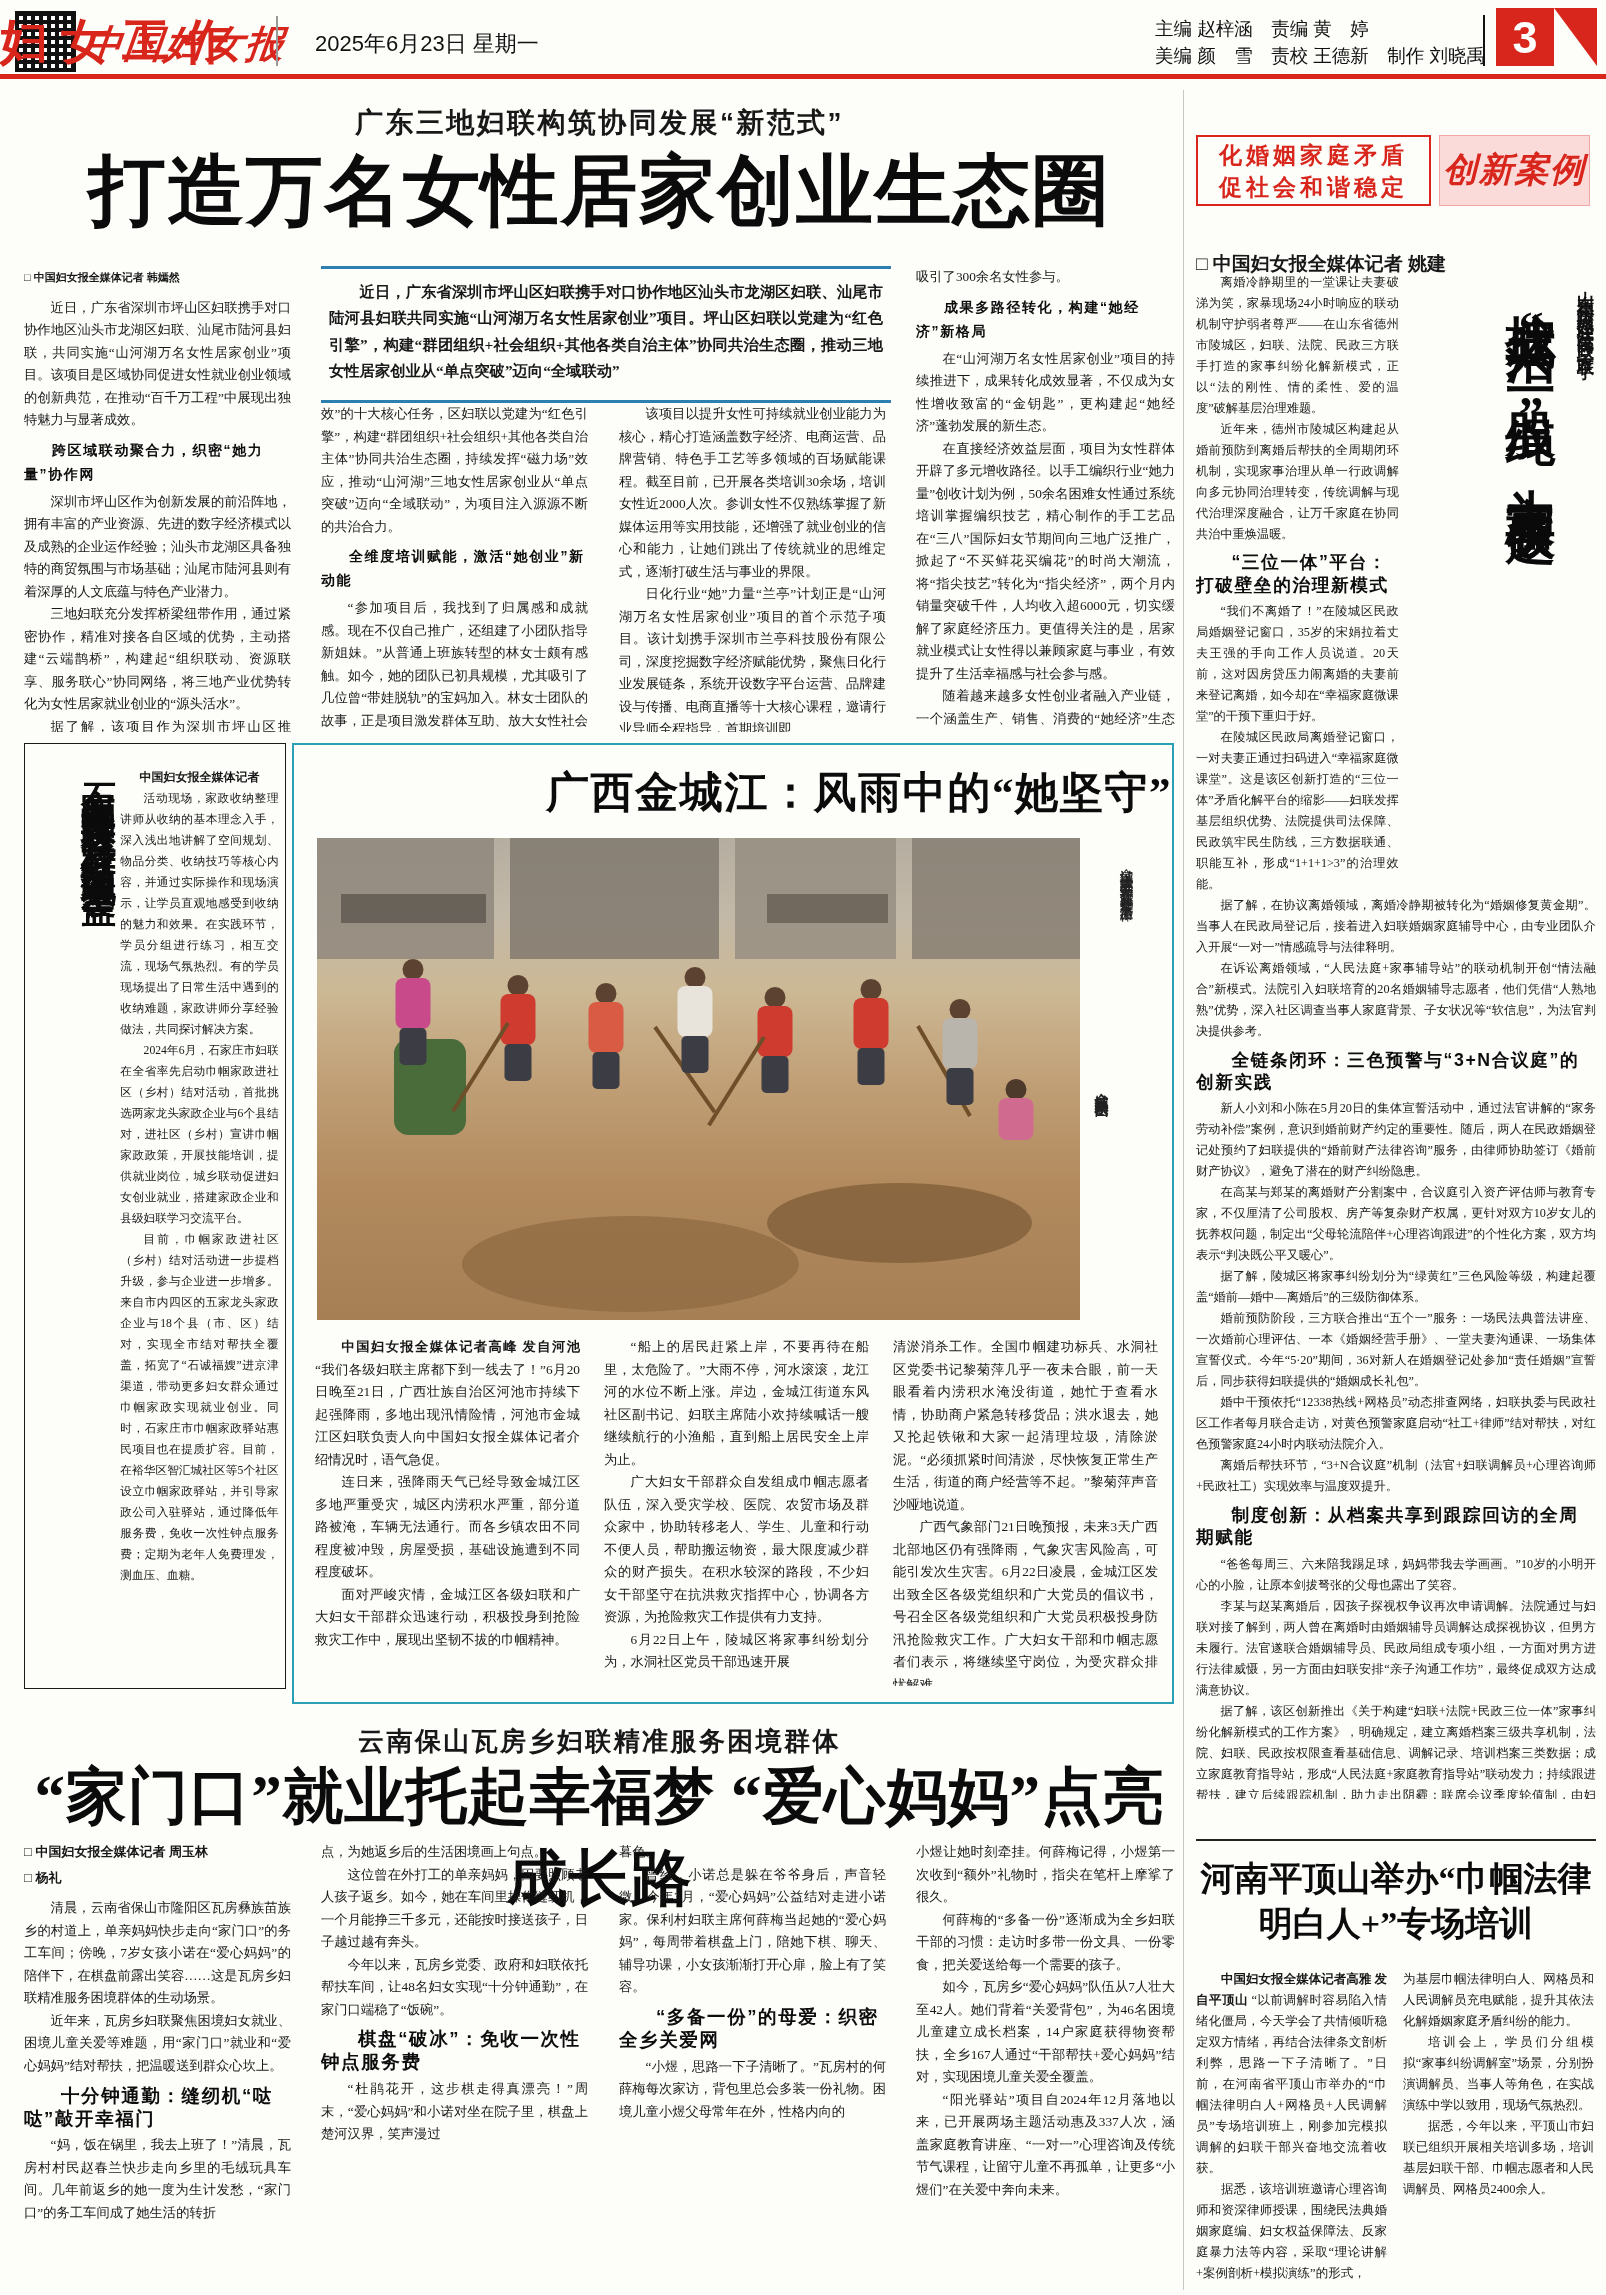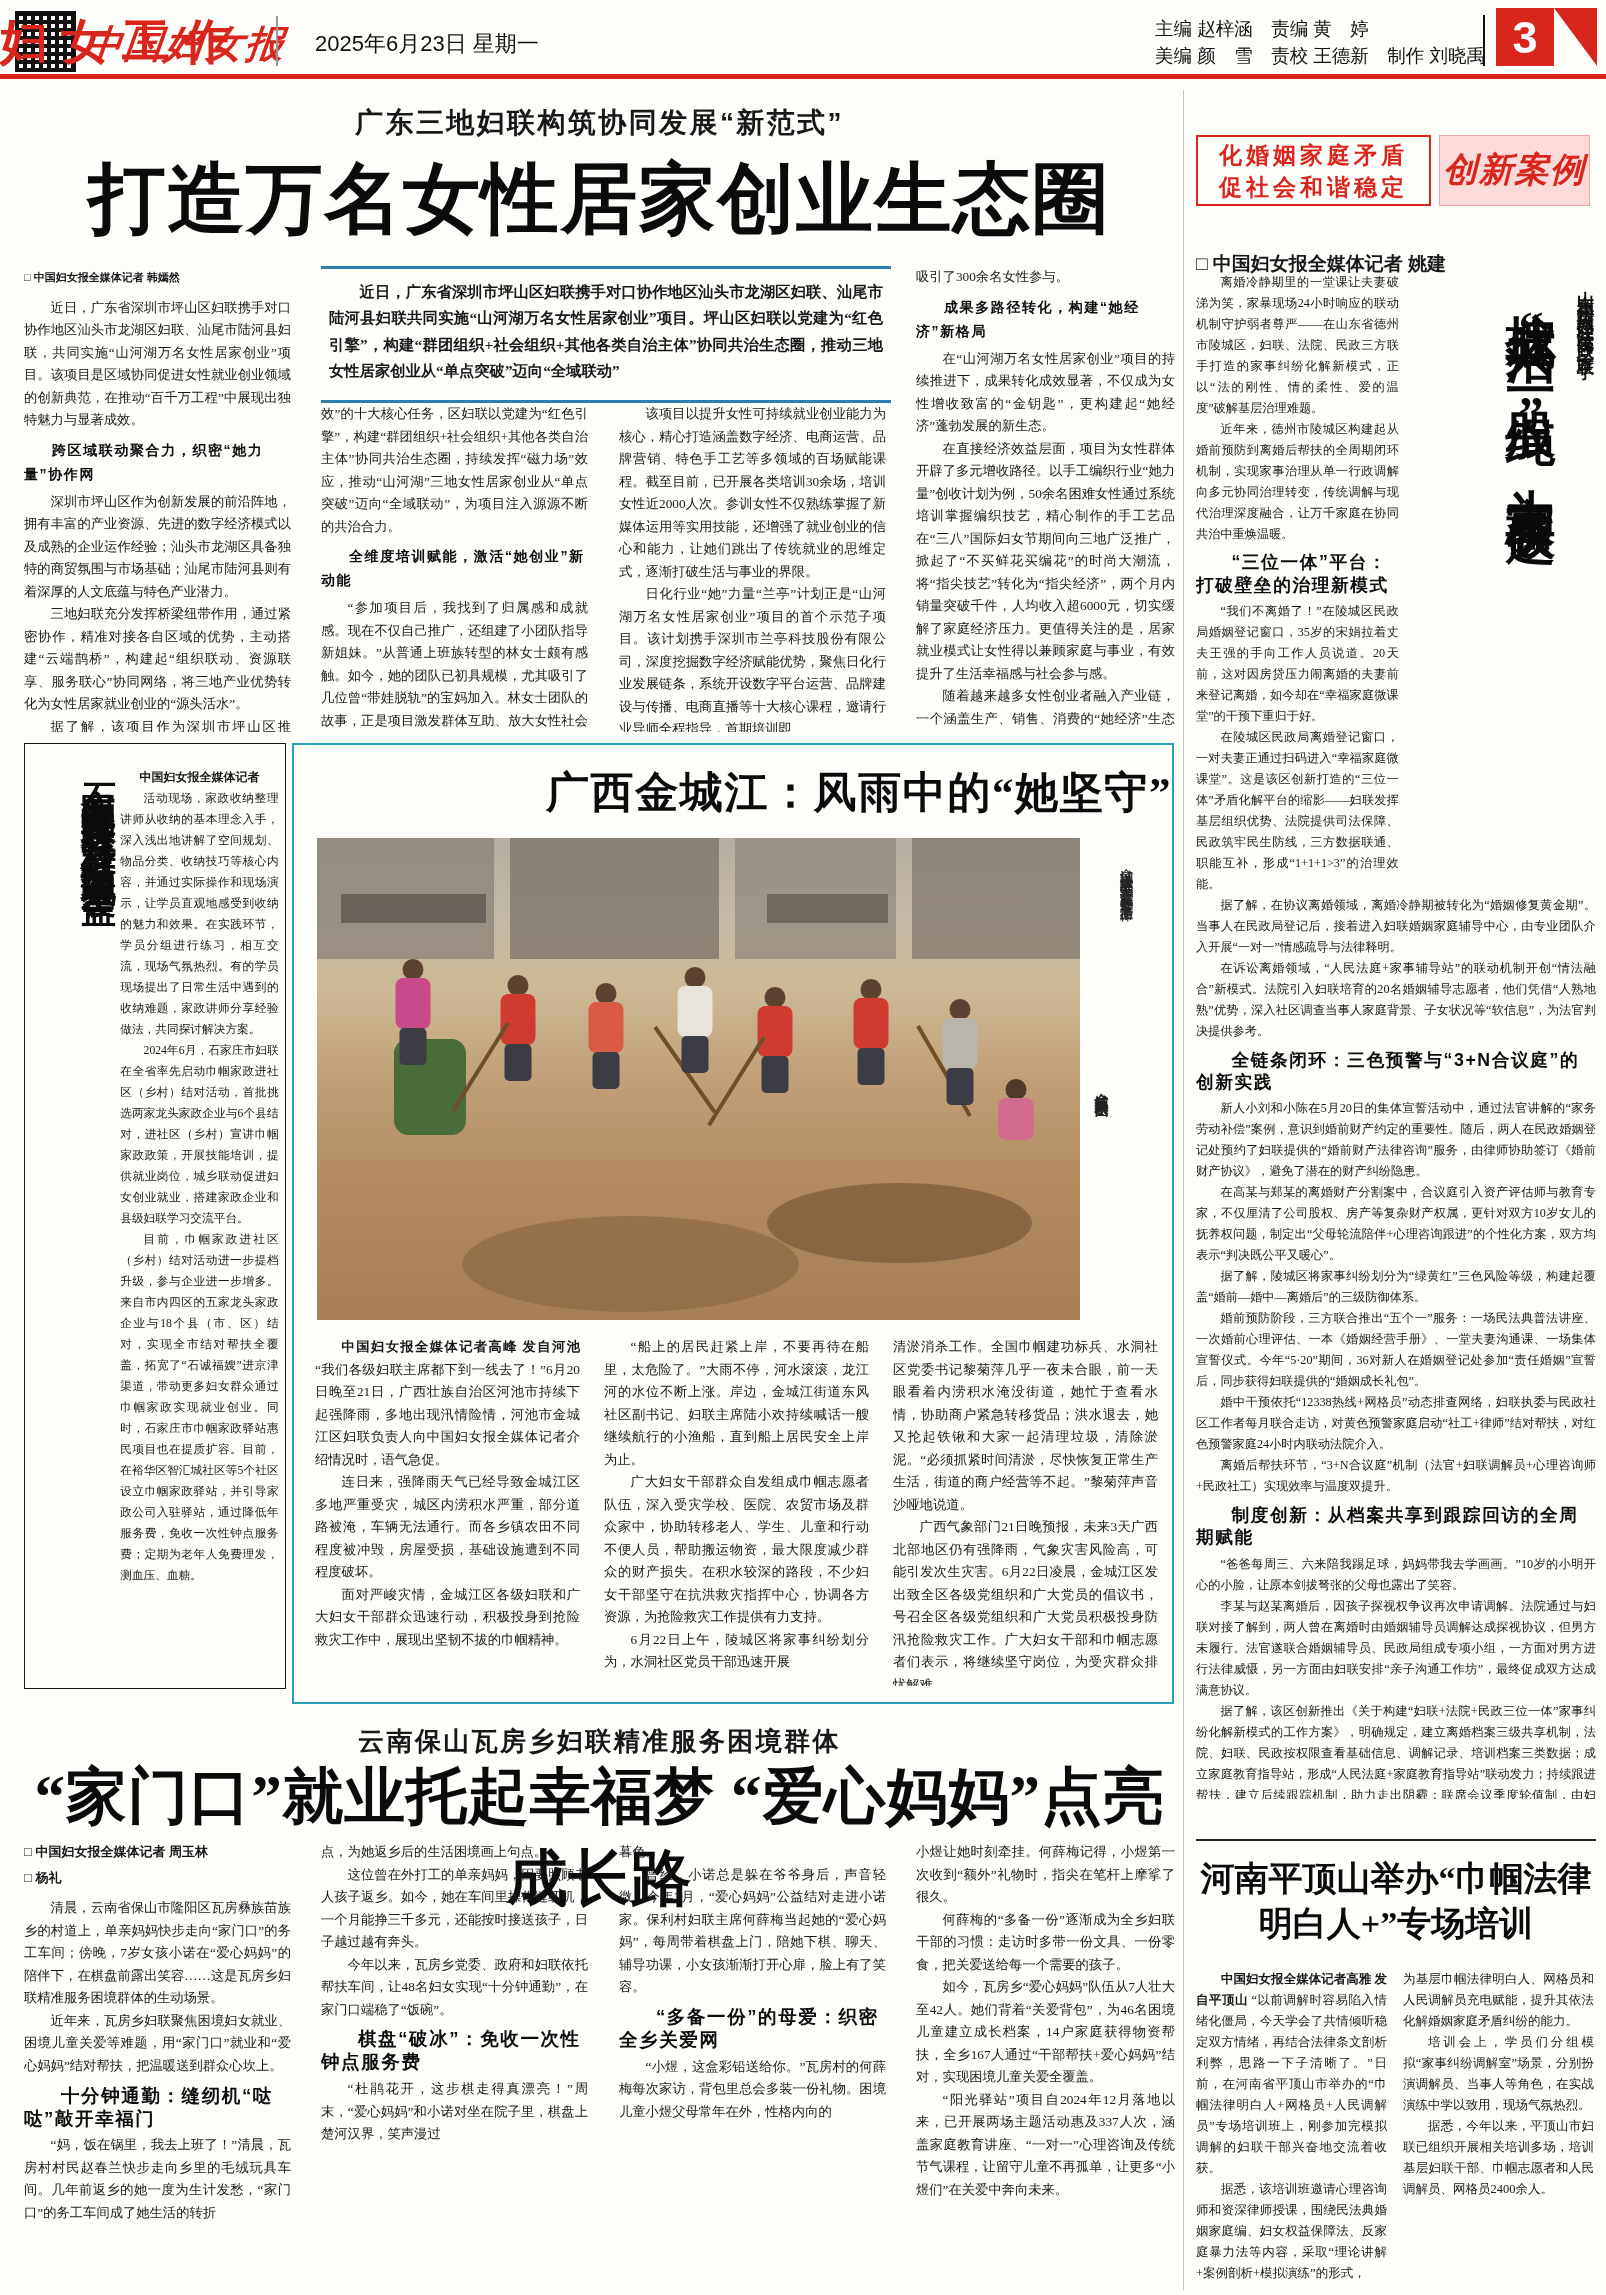--- a/index.html
+++ b/index.html
@@ -37,21 +37,21 @@
   .para{margin:0;text-indent:2em;text-align:justify;}
   .para.cont{text-indent:0;}
   .subhead{font-family:"Liberation Sans","DejaVu Sans",sans-serif;font-weight:700;
            margin:6.4px 0 4.8px;text-indent:2em;letter-spacing:1.6px;color:#0d0d0d;}
   .byline{font-family:"Liberation Sans","DejaVu Sans",sans-serif;font-weight:700;}
   .kicker{font-family:"Liberation Sans","DejaVu Sans",sans-serif;font-weight:700;}
 
   
   .main-art{position:absolute;left:24px;top:88px;width:1151px;height:644px;}
   .main-kicker{position:absolute;left:0;right:0;top:16px;text-align:center;font-size:28px;letter-spacing:2.4px;}
-  .main-headline{position:absolute;left:0;right:0;top:48px;margin:12px;text-align:center;
+  .main-headline{position:absolute;left:0;right:0;top:48px;margin:4px;text-align:center;
                  font-size:77px;font-weight:900;letter-spacing:1.6px;color:#0b0b0b;font-family:Liberation Mono, monospace;}
   .abstract{position:absolute;left:297px;top:178px;width:554px;height:112px;padding:9.6px 8px;
             border-top:3.2px solid #2c7fae;border-bottom:3.2px solid #2c7fae;
             font-size:15.3px;line-height:26.5px;font-weight:600;text-align:justify;text-indent:2em;overflow:hidden;}
   .mcol{position:absolute;font-size:13.3px;line-height:22.5px;overflow:hidden;}
   .mcol .subhead{font-size:14px;line-height:24px;}
   .c1{left:0;top:178px;width:267px;height:466px;}
   .c2{left:297px;top:315px;width:267px;height:329px;}
   .c3{left:595px;top:315px;width:267px;height:329px;}
   .c4{left:892px;top:178px;width:259px;height:466px;}
@@ -332,21 +332,21 @@
         <p class="para cont">点，为她返乡后的生活困境画上句点。</p>
         <p class="para">这位曾在外打工的单亲妈妈，因要照顾老人孩子返乡。如今，她在车间里操作缝纫机，一个月能挣三千多元，还能按时接送孩子，日子越过越有奔头。</p>
         <p class="para">今年以来，瓦房乡党委、政府和妇联依托帮扶车间，让48名妇女实现“十分钟通勤”，在家门口端稳了“饭碗”。</p>
         <h3 class="subhead">棋盘“破冰”：免收一次性钟点服务费</h3>
         <p class="para">“杜鹃花开，这步棋走得真漂亮！”周末，“爱心妈妈”和小诺对坐在院子里，棋盘上楚河汉界，笑声漫过</p>
       </div>
     <div class="ycol y3">
         <p class="para cont">暮色。</p>
         <p class="para">曾经，小诺总是躲在爷爷身后，声音轻微。今年3月，“爱心妈妈”公益结对走进小诺家。保利村妇联主席何薛梅当起她的“爱心妈妈”，每周带着棋盘上门，陪她下棋、聊天、辅导功课，小女孩渐渐打开心扉，脸上有了笑容。</p>
         <h3 class="subhead">“多备一份”的母爱：织密全乡关爱网</h3>
-        <p class="para">“小煜，这盒彩铅送给你。”瓦房村的何薛梅每次家访，背包里总会多装一份礼物。困境儿童小煜父母常年在外，性格内向的</p>
+        <p class="para">“小煜，思路一下子清晰了。”瓦房村的何薛梅每次家访，背包里总会多装一份礼物。困境儿童小煜父母常年在外，性格内向的</p>
       </div>
     <div class="ycol y4">
         <p class="para cont">小煜让她时刻牵挂。何薛梅记得，小煜第一次收到“额外”礼物时，指尖在笔杆上摩挲了很久。</p>
         <p class="para">何薛梅的“多备一份”逐渐成为全乡妇联干部的习惯：走访时多带一份文具、一份零食，把关爱送给每一个需要的孩子。</p>
         <p class="para">如今，瓦房乡“爱心妈妈”队伍从7人壮大至42人。她们背着“关爱背包”，为46名困境儿童建立成长档案，14户家庭获得物资帮扶，全乡167人通过“干部帮扶+爱心妈妈”结对，实现困境儿童关爱全覆盖。</p>
         <p class="para">“阳光驿站”项目自2024年12月落地以来，已开展两场主题活动惠及337人次，涵盖家庭教育讲座、“一对一”心理咨询及传统节气课程，让留守儿童不再孤单，让更多“小煜们”在关爱中奔向未来。</p>
       </div>
   </section>
 
 </div>

